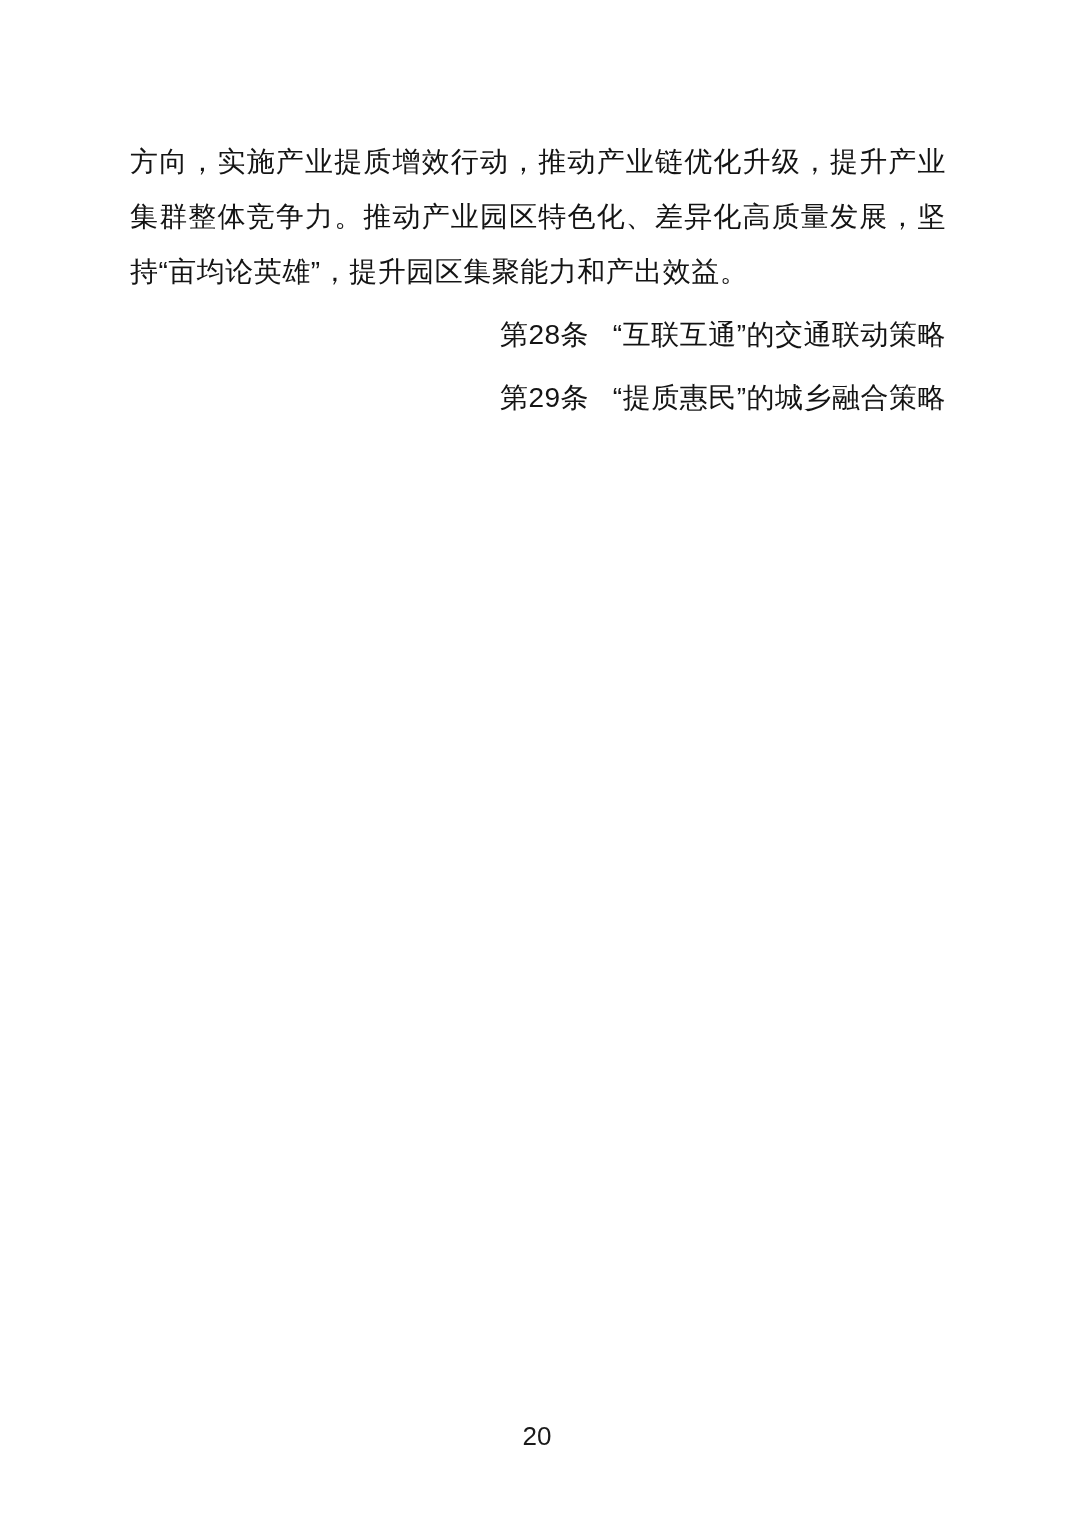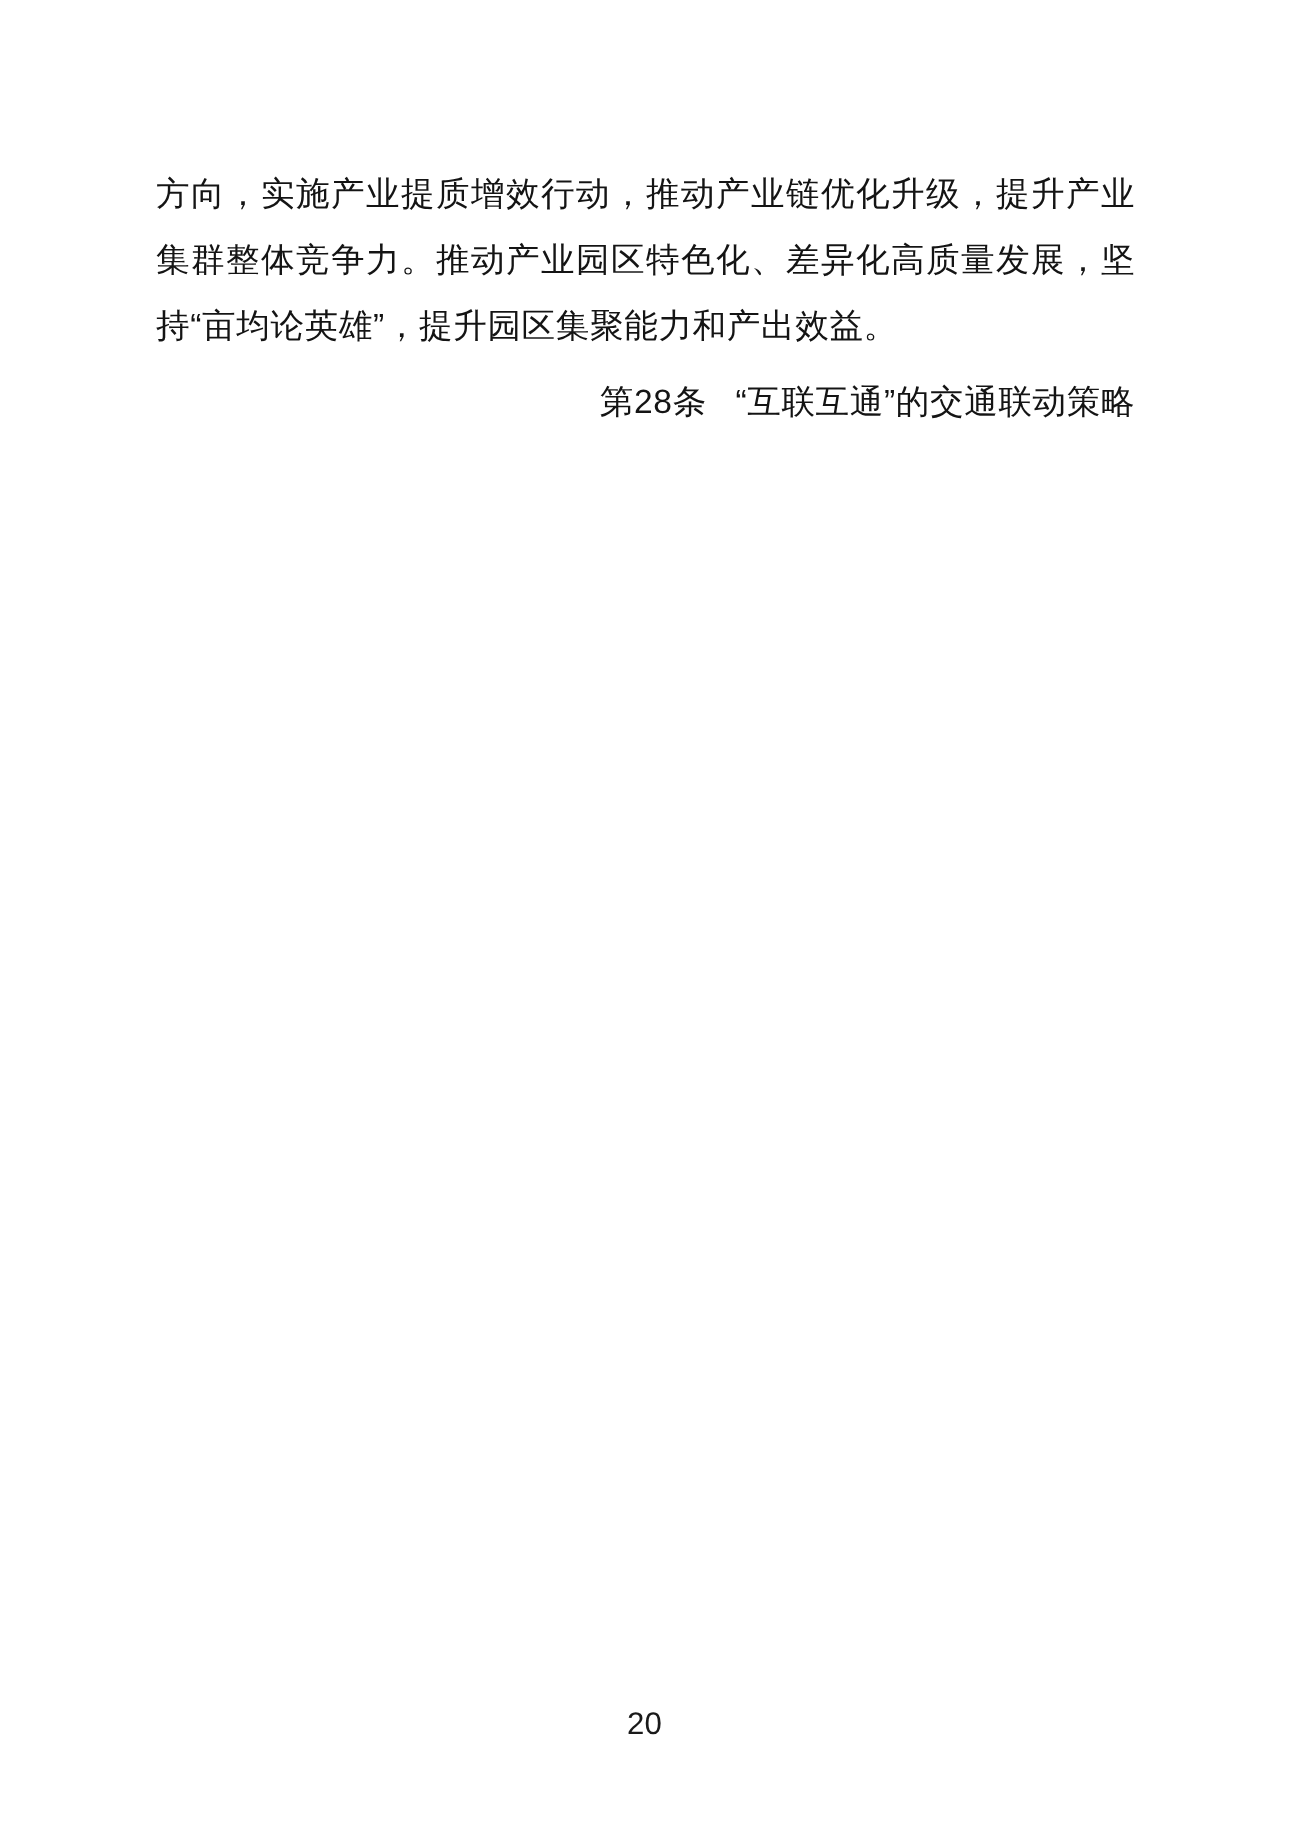--- a/index.html
+++ b/index.html
@@ -67,19 +67,20 @@
 
 <div class="page">
 
   <div class="content">
 
     <p class="para no-indent">方向，实施产业提质增效行动，推动产业链优化升级，提升产业集群整体竞争力。推动产业园区特色化、差异化高质量发展，坚持“亩均论英雄”，提升园区集聚能力和产出效益。</p>
 
     <h2 class="heading"><span class="heading-num">第28条</span><span>“互联互通”的交通联动策略</span></h2>
 
 
+    <h2 class="heading"><span class="heading-num">第29条</span><span>“提质惠民”的城乡融合策略</span></h2>
 
 
   </div>
 
   <div class="page-number">20</div>
 
 </div>
 
 </body></html>

